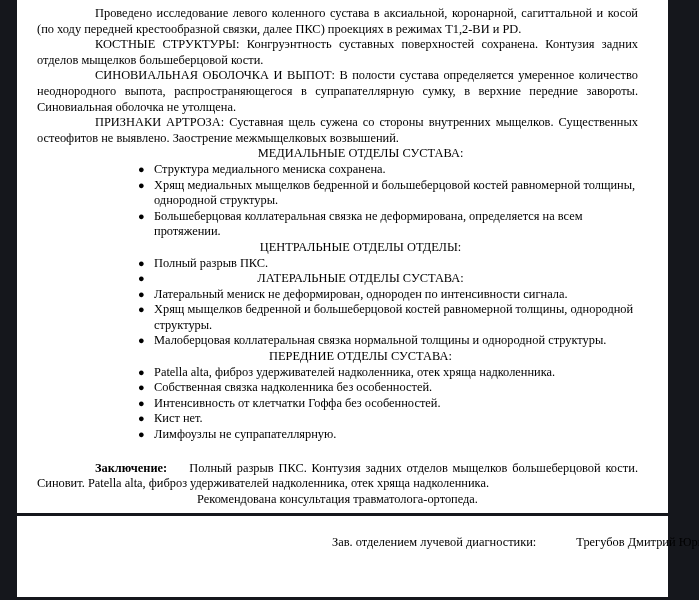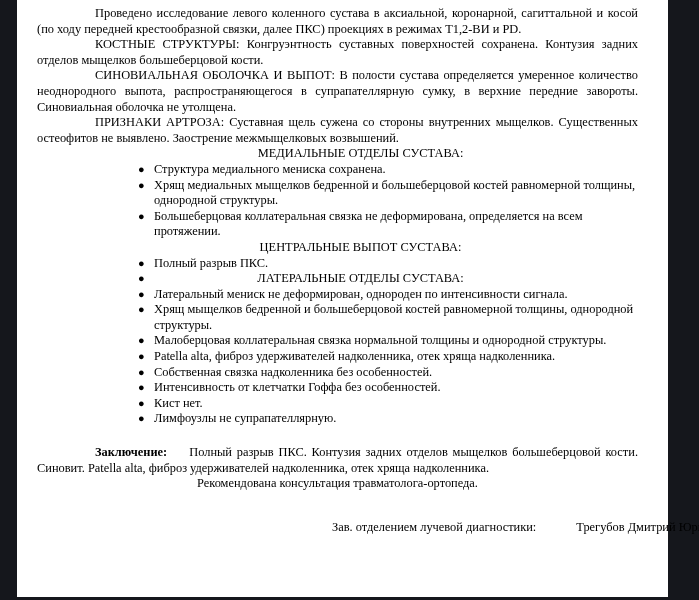--- a/index.html
+++ b/index.html
@@ -14,21 +14,21 @@
     font-family: "Liberation Serif", "DejaVu Serif", serif;
     overflow: hidden;
   }
 
   
   #page-viewer {
     position: absolute;
     left: 0;
     top: 0;
     width: 699px;
-    height: 600px;
+    height: 516px;
     background: #15171c;
   }
 
   #document-page {
     position: absolute;
     left: 17px;
     top: 0;
     width: 651px;
     height: 597px;
     background: #ffffff;
@@ -133,33 +133,34 @@
       <p class="para">СИНОВИАЛЬНАЯ ОБОЛОЧКА И ВЫПОТ: В полости сустава определяется умеренное количество неоднородного выпота, распространяющегося в супрапателлярную сумку, в верхние передние завороты. Синовиальная оболочка не утолщена.</p>
       <p class="para">ПРИЗНАКИ АРТРОЗА: Суставная щель сужена со стороны внутренних мыщелков. Существенных остеофитов не выявлено. Заострение межмыщелковых возвышений.</p>
 
       <p class="section-heading">МЕДИАЛЬНЫЕ ОТДЕЛЫ СУСТАВА:</p>
       <ul class="bullets">
         <li><span class="bullet-glyph">●</span><span>Структура медиального мениска сохранена.</span></li>
         <li><span class="bullet-glyph">●</span><span>Хрящ медиальных мыщелков бедренной и большеберцовой костей равномерной толщины, однородной структуры.</span></li>
         <li><span class="bullet-glyph">●</span><span>Большеберцовая коллатеральная связка не деформирована, определяется на всем протяжении.</span></li>
       </ul>
 
-      <p class="section-heading">ЦЕНТРАЛЬНЫЕ ВЫПОТ СУСТАВА:</p>
+      <p class="section-heading">ЦЕНТРАЛЬНЫЕ ОТДЕЛЫ ОТДЕЛЫ:</p>
       <ul class="bullets">
         <li><span class="bullet-glyph">●</span><span>Полный разрыв ПКС.</span></li>
         <li><span class="bullet-glyph">●</span></li>
       </ul>
 
       <p class="section-heading">ЛАТЕРАЛЬНЫЕ ОТДЕЛЫ СУСТАВА:</p>
       <ul class="bullets">
         <li><span class="bullet-glyph">●</span><span>Латеральный мениск не деформирован, однороден по интенсивности сигнала.</span></li>
         <li><span class="bullet-glyph">●</span><span>Хрящ мыщелков бедренной и большеберцовой костей равномерной толщины, однородной структуры.</span></li>
         <li><span class="bullet-glyph">●</span><span>Малоберцовая коллатеральная связка нормальной толщины и однородной структуры.</span></li>
       </ul>
 
+      <p class="section-heading">ПЕРЕДНИЕ ОТДЕЛЫ СУСТАВА:</p>
       <ul class="bullets">
         <li><span class="bullet-glyph">●</span><span>Patella alta, фиброз удерживателей надколенника, отек хряща надколенника.</span></li>
         <li><span class="bullet-glyph">●</span><span>Собственная связка надколенника без особенностей.</span></li>
         <li><span class="bullet-glyph">●</span><span>Интенсивность от клетчатки Гоффа без особенностей.</span></li>
       </ul>
 
       <ul class="bullets">
         <li><span class="bullet-glyph">●</span><span>Кист нет.</span></li>
         <li><span class="bullet-glyph">●</span><span>Лимфоузлы не супрапателлярную.</span></li>
       </ul>

